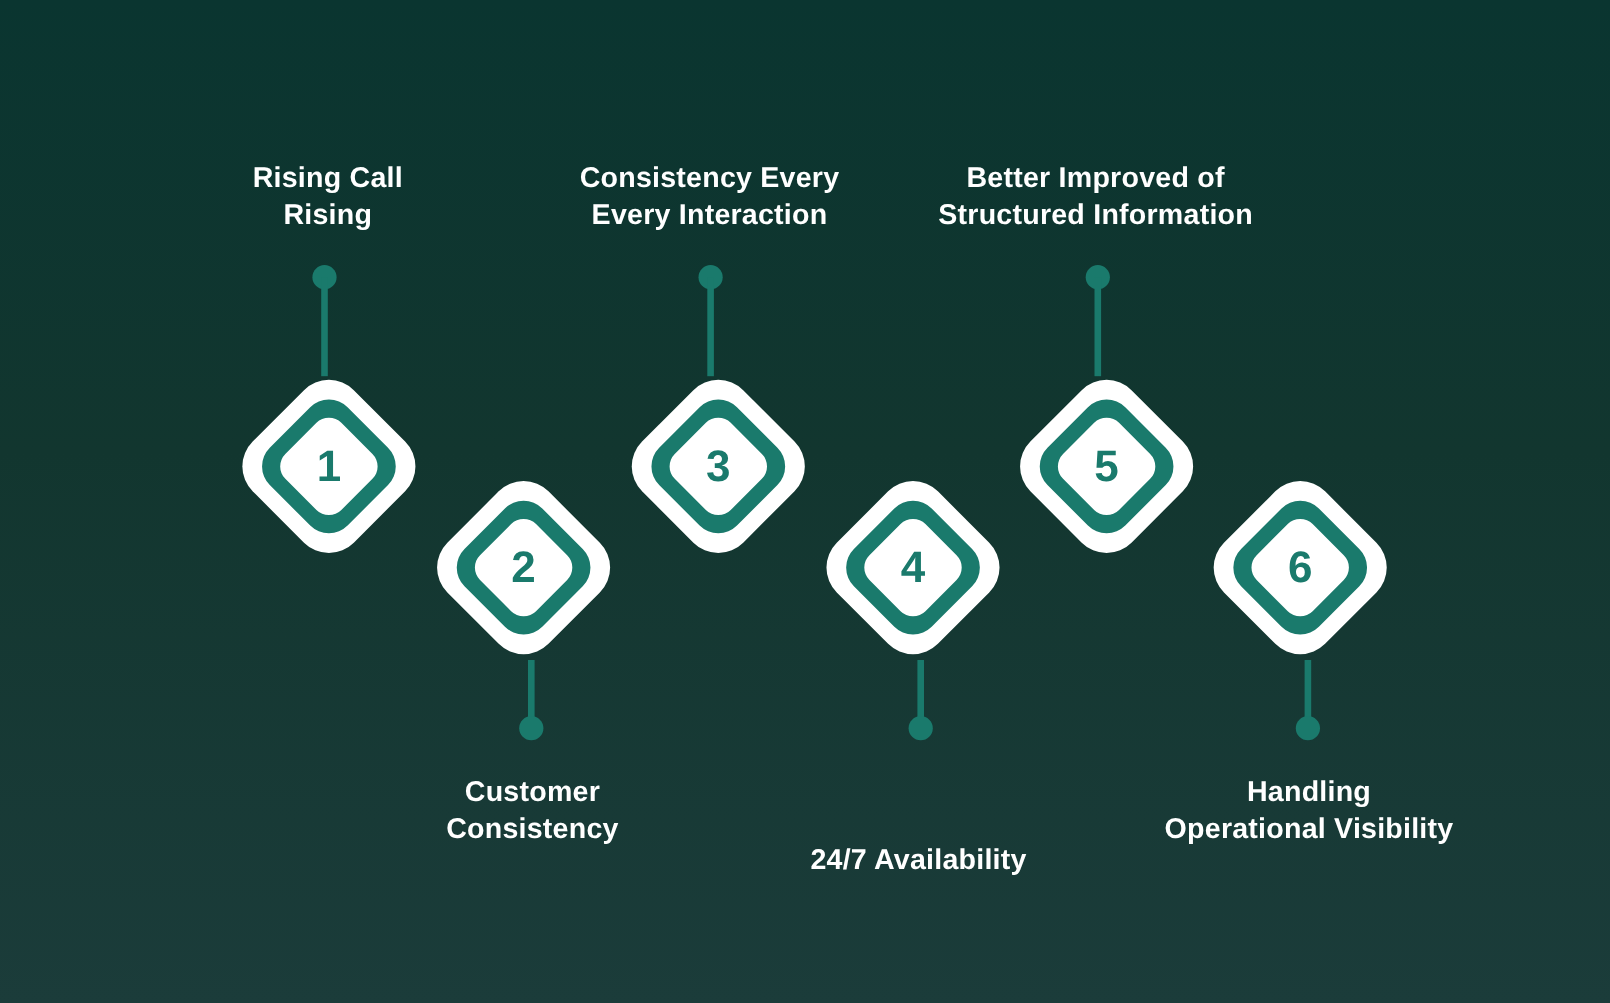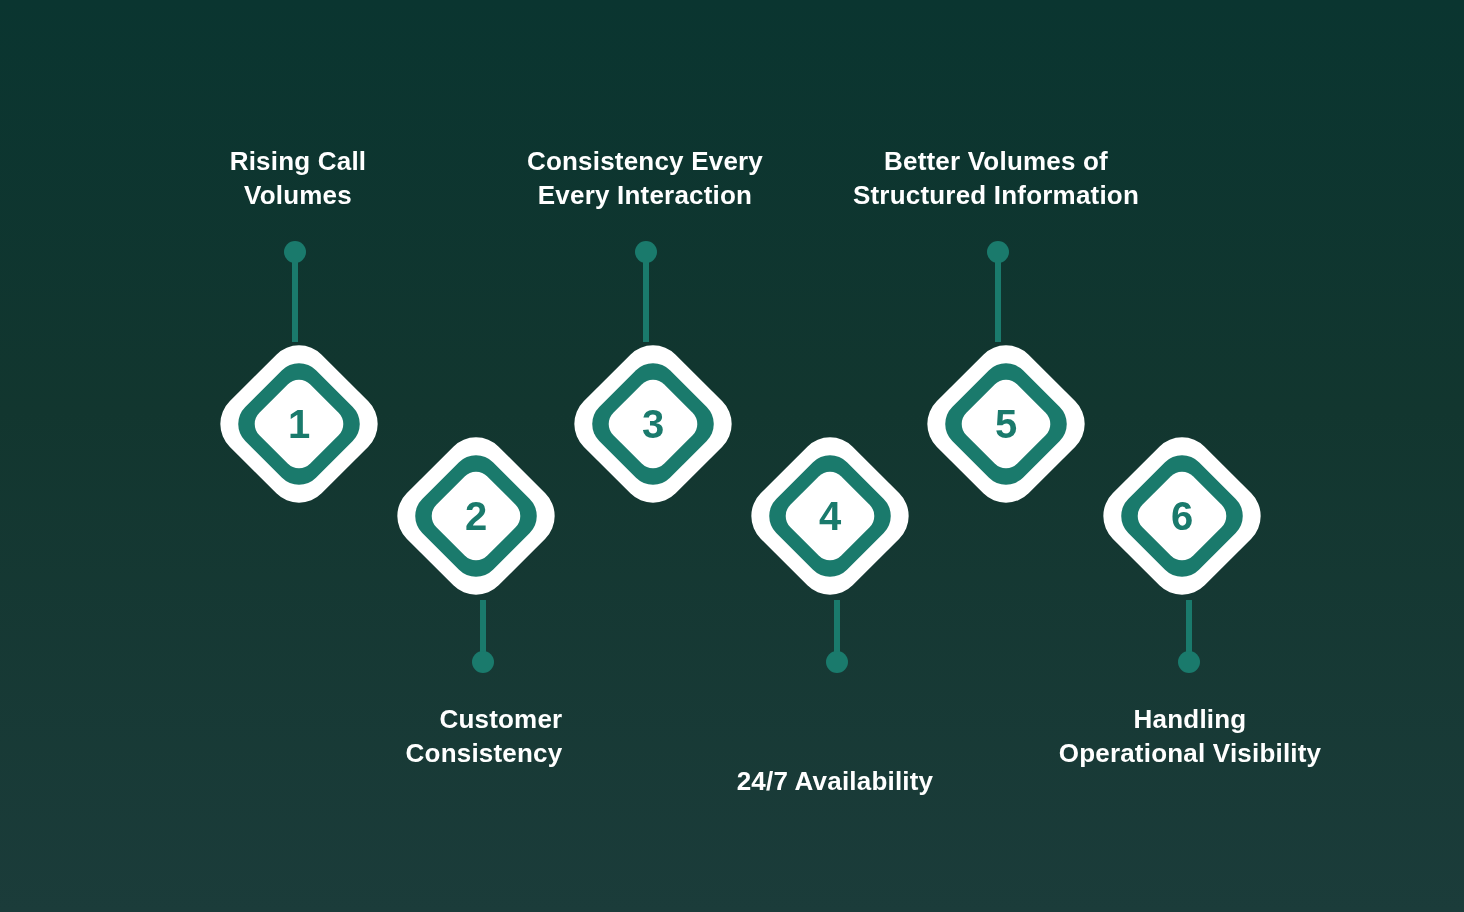--- a/index.html
+++ b/index.html
@@ -46,40 +46,40 @@
       font-weight:bold; font-size:40px;
     }
   </style>
 </head>
 <body>
 
 <div class="stage">
 
   <div class="label" style="left:298px; top:144px;">
     <span>Rising Call</span>
-    <span>Volumes</span>
+    <span>Rising</span>
   </div>
   <div class="dot" style="left:295px; top:252px;"></div>
   <div class="stem" style="left:295px; top:252px; height:90px;"></div>
   <div class="badge" style="left:299px; top:424px;">
     <div class="outer"></div>
       <div class="mid"></div>
       <div class="inner"></div>
     <div class="num">1</div>
   </div>
 
   <div class="stem" style="left:483px; top:600px; height:62px;"></div>
   <div class="dot" style="left:483px; top:662px;"></div>
   <div class="badge" style="left:476px; top:516px;">
     <div class="outer"></div>
       <div class="mid"></div>
       <div class="inner"></div>
     <div class="num">2</div>
   </div>
-  <div class="label" style="left:484px; top:702px;text-align:right;">
+  <div class="label" style="left:484px; top:702px;">
     <span>Customer</span>
     <span>Consistency</span>
   </div>
 
   <div class="label" style="left:645px; top:144px;">
     <span>Consistency Every</span>
     <span>Every Interaction</span>
   </div>
   <div class="dot" style="left:646px; top:252px;"></div>
   <div class="stem" style="left:646px; top:252px; height:90px;"></div>
@@ -96,21 +96,21 @@
     <div class="outer"></div>
       <div class="mid"></div>
       <div class="inner"></div>
     <div class="num">4</div>
   </div>
   <div class="label" style="left:835px; top:720px;margin-top:44px;">
     <span>24/7 Availability</span>
   </div>
 
   <div class="label" style="left:996px; top:144px;">
-    <span>Better Volumes of</span>
+    <span>Better Improved of</span>
     <span>Structured Information</span>
   </div>
   <div class="dot" style="left:998px; top:252px;"></div>
   <div class="stem" style="left:998px; top:252px; height:90px;"></div>
   <div class="badge" style="left:1006px; top:424px;">
     <div class="outer"></div>
       <div class="mid"></div>
       <div class="inner"></div>
     <div class="num">5</div>
   </div>

